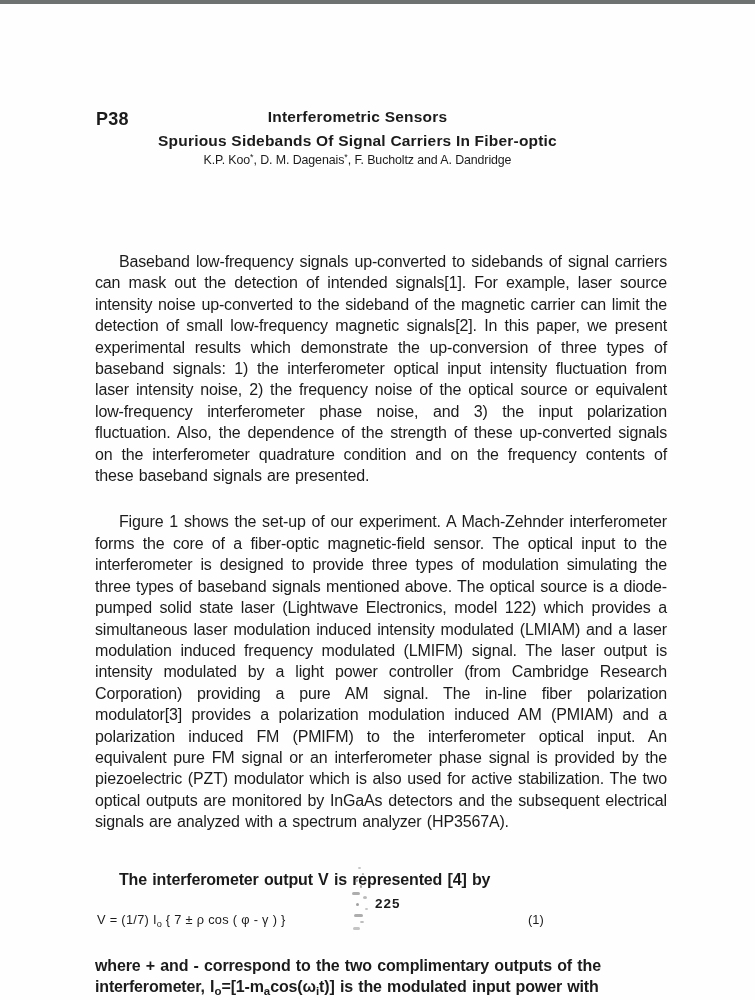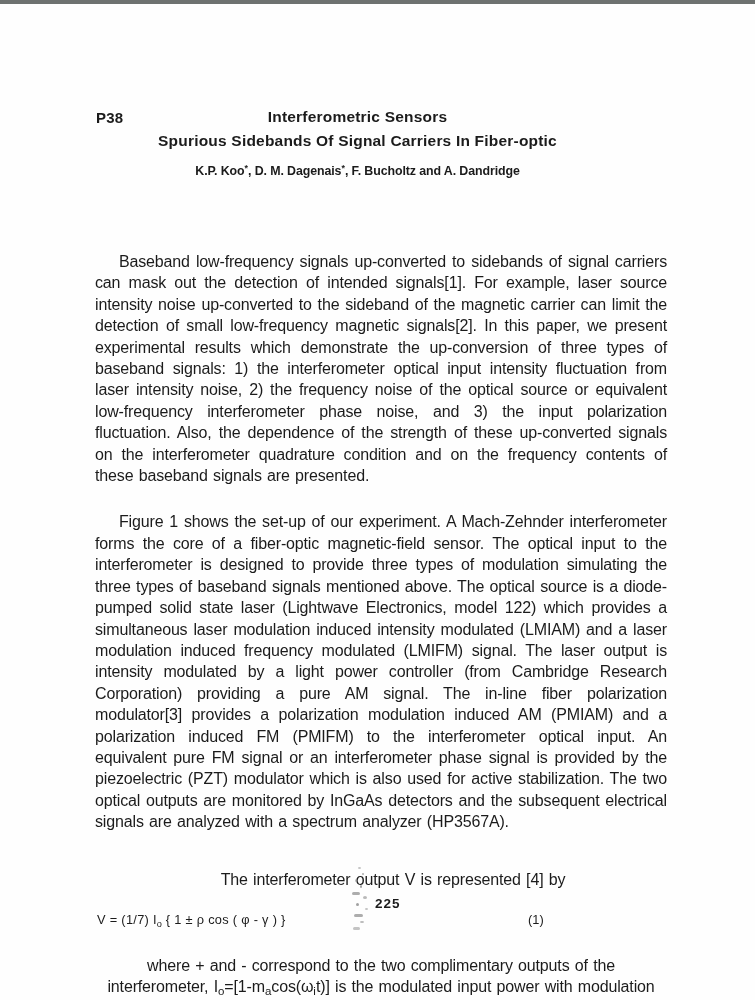--- a/index.html
+++ b/index.html
@@ -27,36 +27,34 @@
     position: absolute;
     top: 105px;
     left: 95px;
     width: 525px;
     text-align: center;
   }
   .paper-id {
     position: absolute;
     left: 1px;
     top: 4px;
-    font-size: 15px;
+    font-size: 18px;
     font-weight: bold;
     letter-spacing: 0.2px;
   }
   .title-line {
     font-size: 15.5px;
     font-weight: bold;
     line-height: 24px;
     letter-spacing: 0.2px;
   }
   .authors-line {
-    margin-top: 11px;
     font-size: 12.4px;
     line-height: 15px;
     letter-spacing: -0.1px;
-    font-weight: bold;
   }
   .affiliation-line {
     font-size: 12.4px;
     line-height: 14px;
     letter-spacing: -0.1px;
   }
   
   .body-block {
     position: absolute;
     top: 251px;
@@ -65,21 +63,21 @@
   }
   .body-par {
     margin: 0;
     font-size: 16px;
     line-height: 21.4px;
     letter-spacing: -0.15px;
     text-align: justify;
     word-spacing: 1px;
   }
   .body-par.indent { text-indent: 24px; }
-  .body-par.no-justify { text-align: center; }
+  .body-par.no-justify { text-align: left; font-weight: bold; }
   .par2 { margin-top: 25px; }
   .par3 { margin-top: 36px; }
   .equation-row {
     position: relative;
     margin-top: 22px;
     height: 22px;
     font-size: 12.8px;
   }
   .equation { position: absolute; left: 2px; top: 0; letter-spacing: 0.3px; }
   .equation-number { position: absolute; left: 433px; top: 0; }
@@ -121,21 +119,21 @@
     <div class="title-line">Interferometric Sensors</div>
     <div class="title-line">Spurious Sidebands Of Signal Carriers In Fiber-optic</div>
     <div class="authors-line"><span>K.P. Koo</span><sup>*</sup><span>, D. M. Dagenais</span><sup>*</sup><span>,  F. Bucholtz and A. Dandridge</span></div>
   </div>
 
   <div class="body-block">
     <p class="body-par indent par1">Baseband low-frequency signals up-converted to sidebands of signal carriers can mask out the detection of intended signals[1]. For example, laser source intensity noise up-converted to the sideband of the magnetic carrier can limit the detection of small low-frequency magnetic signals[2].  In this paper, we present experimental results which demonstrate the up-conversion of three types of baseband signals: 1) the interferometer optical input intensity fluctuation from laser intensity noise, 2) the frequency noise of the optical source or equivalent low-frequency interferometer phase noise, and 3) the input polarization fluctuation. Also, the dependence of the strength of these up-converted signals on the interferometer quadrature condition and on the frequency contents of these baseband signals are presented.</p>
     <p class="body-par indent par2">Figure 1 shows the set-up of our experiment. A Mach-Zehnder interferometer forms the core of a fiber-optic magnetic-field sensor. The optical input to the interferometer is designed to provide three types of modulation simulating the three types of baseband signals mentioned above. The optical source is a diode-pumped solid state laser (Lightwave Electronics, model 122) which provides a simultaneous laser modulation induced  intensity modulated (LMIAM) and a laser modulation induced frequency modulated (LMIFM) signal. The laser output is intensity modulated by a light power controller (from Cambridge Research Corporation) providing a pure AM signal. The in-line fiber polarization modulator[3] provides a polarization modulation induced AM (PMIAM) and a polarization induced FM (PMIFM) to the interferometer optical input. An equivalent pure FM signal or an interferometer phase signal is provided by the piezoelectric (PZT) modulator which is also used for active stabilization. The two optical outputs are monitored by InGaAs detectors and the subsequent electrical signals are analyzed with a spectrum analyzer (HP3567A).</p>
     <p class="body-par indent no-justify par3">The interferometer output V  is represented [4] by</p>
     <div class="equation-row">
-      <span class="equation"><span>V = (1/7) I</span><sub>o</sub><span> { 1 ± ρ cos ( φ - γ ) }</span></span>
+      <span class="equation"><span>V = (1/7) I</span><sub>o</sub><span> { 7 ± ρ cos ( φ - γ ) }</span></span>
       <span class="equation-number">(1)</span>
     </div>
     <p class="body-par no-justify par4"><span>where + and - correspond to the two complimentary outputs of the interferometer, I</span><sub>o</sub><span>=[1-m</span><sub>a</sub><span>cos(ω</span><sub>i</sub><span>t)] is the modulated input power with modulation index m</span><sub>a</sub><span>, ρ=[1-sin</span><sup>2</sup><span>(θ)sin</span><sup>2</sup><span>(Ω/2)]</span><sup>1/2</sup><span> [ref.4] is the fringe visibility</span></p>
   </div>
 
   <div class="scan-smudge">
     <span class="scan-speck" style="left:18px; top:2px;  width:3px; height:2px; opacity:.5;"></span>
     <span class="scan-speck" style="left:22px; top:8px;  width:2px; height:2px; opacity:.7;"></span>
     <span class="scan-speck" style="left:15px; top:14px; width:3px; height:3px; opacity:.6;"></span>
     <span class="scan-speck" style="left:20px; top:20px; width:2px; height:3px; opacity:.8;"></span>

